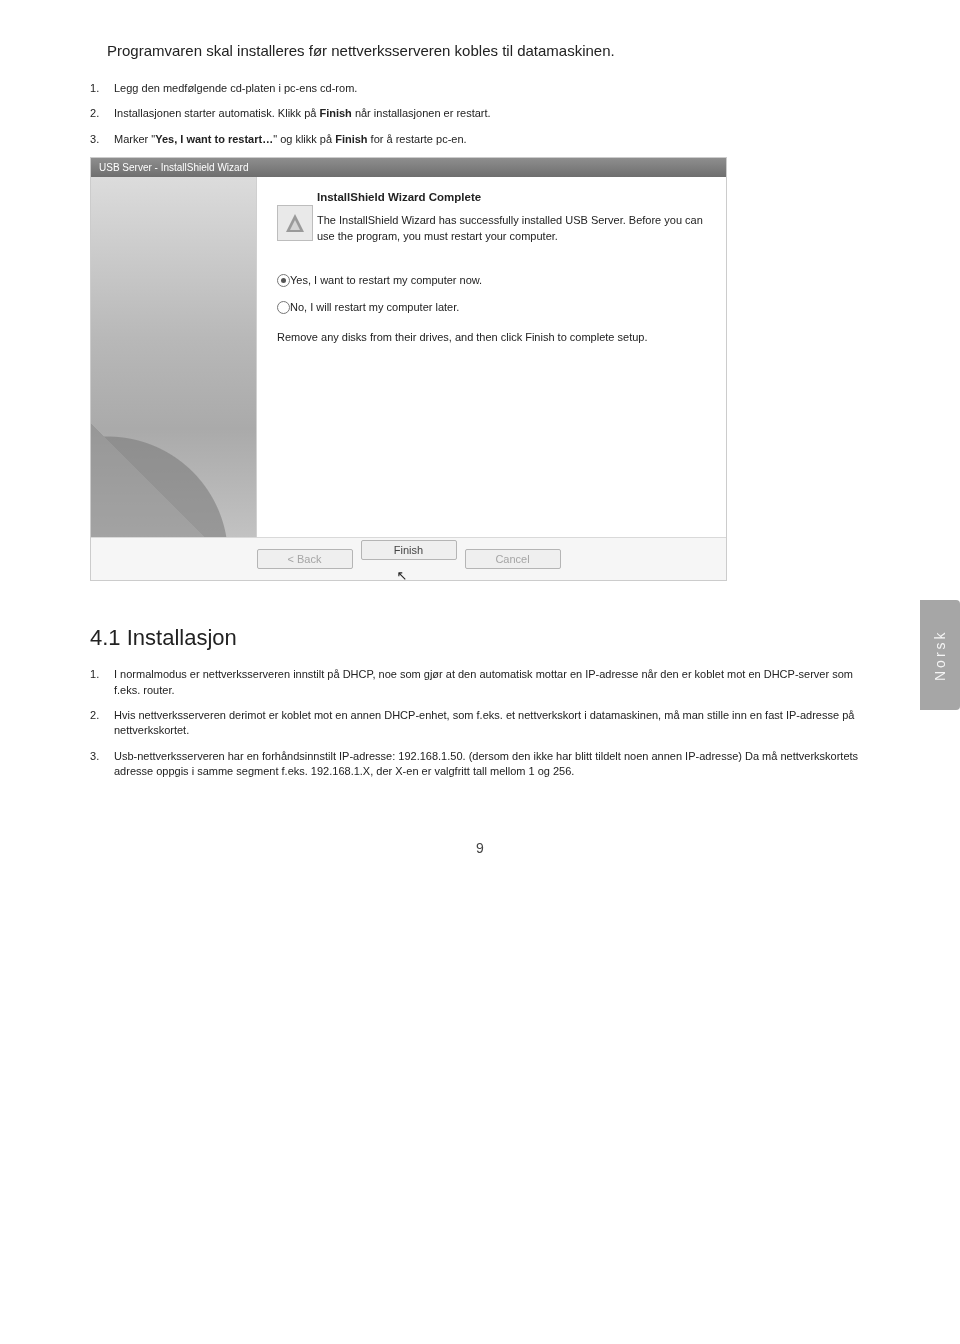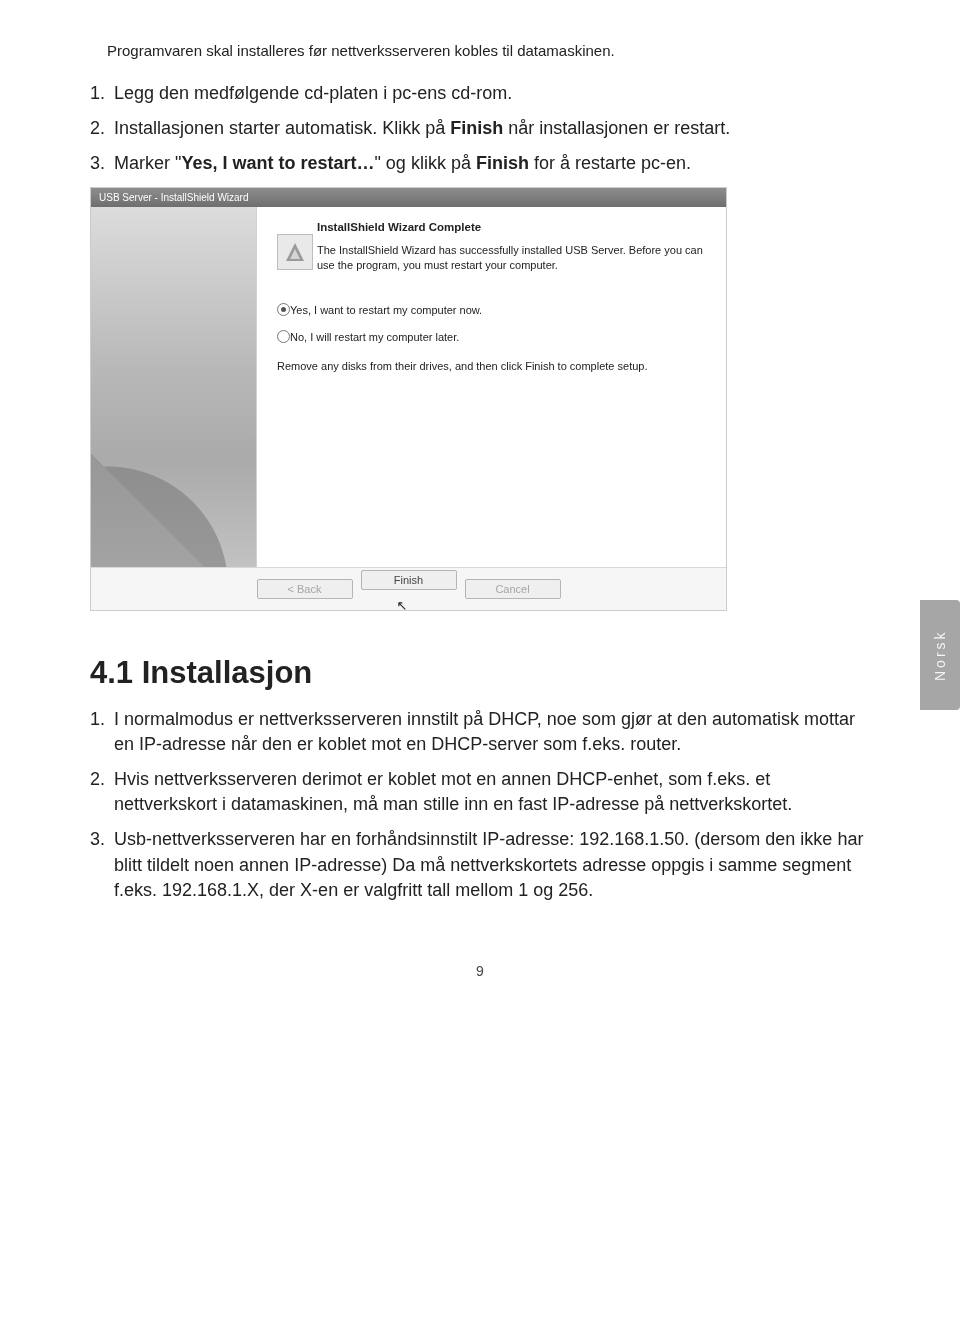--- a/index.html
+++ b/index.html
@@ -1,22 +1,22 @@
 <!DOCTYPE html>
 <html><head>
 <meta charset="utf-8">
 <style>
 html, body { margin:0; padding:0; background:#fff; }
 body { width:960px; height:1344px; position:relative; font-family:Arial, Helvetica, sans-serif; color:#222; }
 .page { padding:40px 90px 40px 90px; }
 h1.section { font-weight:400; font-size:28px; margin:0 0 20px 0; letter-spacing:.2px; }
-h2.subsection { font-weight:700; font-size:31px; margin:0 0 16px 0; }
+h2.subsection { font-weight:400; font-size:22px; margin:0 0 16px 0; }
 p.intro { font-size:15px; margin:0 0 20px 17px; line-height:1.4; }
 ol.toplist { list-style:none; padding:0; margin:0; counter-reset:item; }
-ol.toplist > li { counter-increment:item; font-size:18px; line-height:1.4; margin:0 0 10px 0; padding-left:24px; position:relative; }
+ol.toplist > li { counter-increment:item; font-size:11px; line-height:1.4; margin:0 0 10px 0; padding-left:24px; position:relative; }
 ol.toplist > li::before { content:counter(item) "."; position:absolute; left:0; }
 ol.toplist b, p.intro b { font-weight:700; }
 
 .screenshot { width:635px; margin:10px 0 10px 0; border:1px solid #ccc; background:#fff; }
 .titlebar { background:linear-gradient(#8e8e8e,#6e6e6e); color:#fff; padding:4px 8px; font-size:10px; font-family:Verdana, Arial, sans-serif; }
 .wizard-body { display:flex; min-height:360px; }
 .wizard-side { width:165px; background:linear-gradient(#dcdcdc 0%, #b8b8b8 45%, #aaa 70%, #c2c2c2 100%); position:relative; border-right:1px solid #d0d0d0; }
 .wizard-side .corner {
   position:absolute; left:0; right:0; bottom:0; height:200px;
   background:

